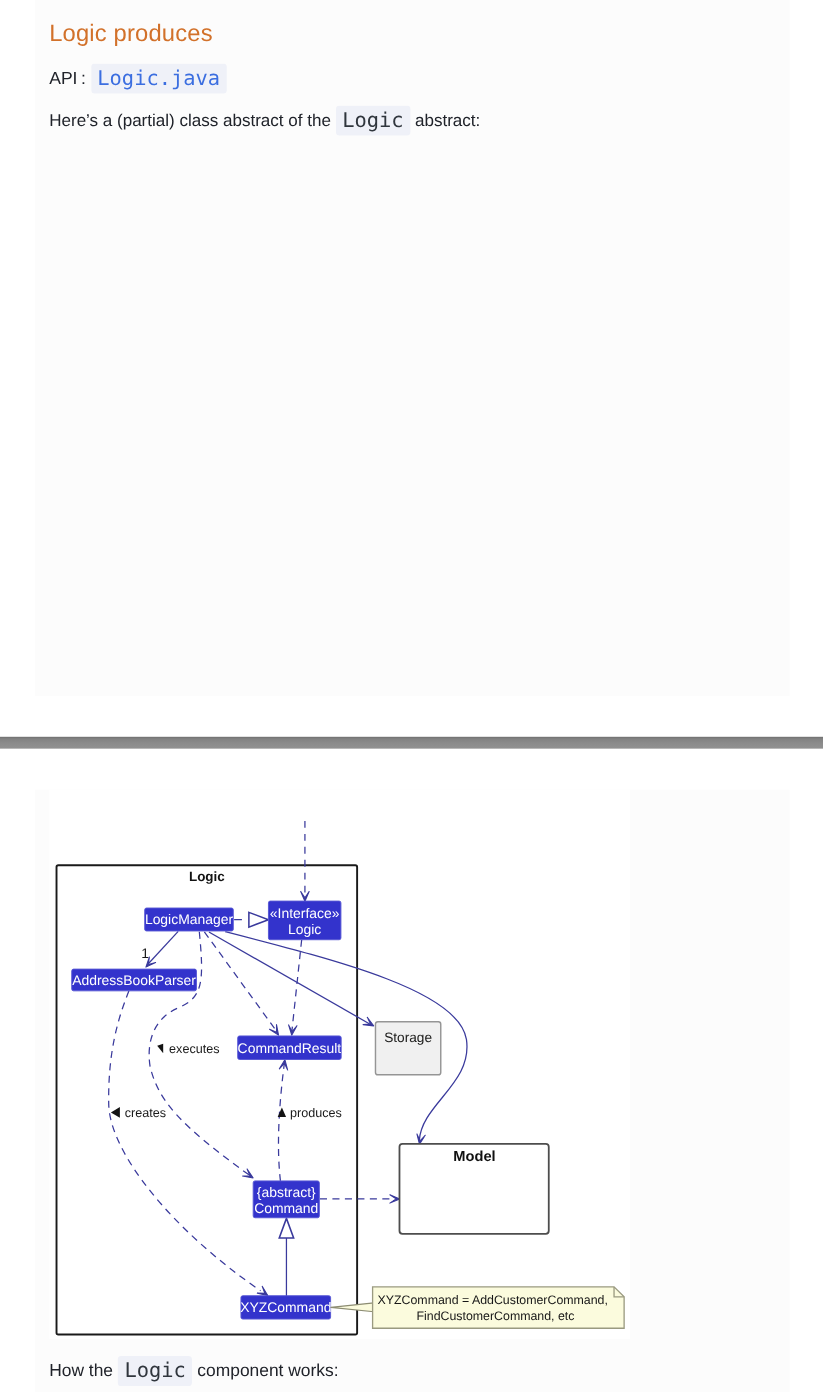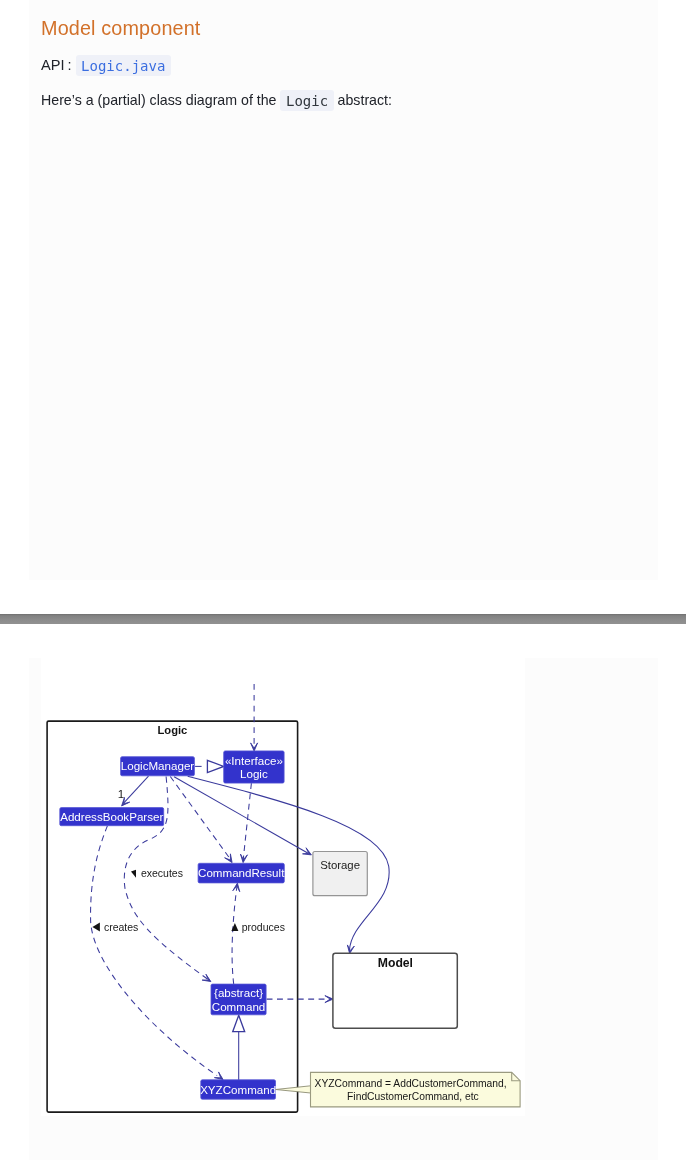--- a/index.html
+++ b/index.html
@@ -21,37 +21,37 @@
 
   .title{position:absolute;left:12px;top:14px;margin:0;font-size:19.8px;font-weight:400;
          color:#d2712a;letter-spacing:.15px;line-height:28px;white-space:nowrap;}
   .line-api{position:absolute;left:12px;top:54px;font-size:14.6px;color:#20232a;
             line-height:22px;white-space:nowrap;}
   .line-api b{font-weight:400;}
   .line-intro{position:absolute;left:12px;top:89px;font-size:14.2px;color:#20232a;
               line-height:22px;white-space:nowrap;}
   .line-how{position:absolute;left:12px;top:474px;font-size:14.5px;color:#20232a;
             line-height:20px;white-space:nowrap;}
-  code{font-family:"DejaVu Sans Mono",monospace;font-size:14px;
+  code{font-family:"DejaVu Sans Mono",monospace;font-size:17px;
        background:#eff1f8;padding:2.5px 5.5px;border-radius:3px;color:#30363d;}
   code.link{color:#3b6ee0;}
   #diagram{position:absolute;left:12px;top:0px;}
 </style>
 </head>
 <body>
 
 <div class="pane" id="pane-top">
   <div class="content" id="content-top">
-    <h2 class="title">Model component</h2>
+    <h2 class="title">Logic produces</h2>
     <div class="line-api">
       <b>API</b> <span>:</span>
       <code class="link">Logic.java</code>
     </div>
     <div class="line-intro">
-      <span>Here’s a (partial) class diagram of the</span>
+      <span>Here’s a (partial) class abstract of the</span>
       <code>Logic</code>
       <span>abstract:</span>
     </div>
   </div>
 </div>
 
 <div id="divider"></div>
 
 <div class="pane" id="pane-bottom">
   <div class="content" id="content-bottom">
@@ -132,14 +132,19 @@
  </g>
  <path d="M 234.7 431.5 L 270.6 427.7 L 270.6 435.1 Z" fill="#fbfbdd" stroke="#8c8c72" stroke-width="0.9" stroke-linejoin="round"></path>
  <g>
   <path d="M 269.5 414.4 L 470.7 414.4 L 479.1 422.7 L 479.1 448.9 L 269.5 448.9 Z" fill="#fbfbdd" stroke="#9a9a80" stroke-width="1.1"></path>
   <path d="M 470.7 414.4 L 470.7 422.7 L 479.1 422.7" fill="none" stroke="#9a9a80" stroke-width="1.1"></path>
   <text x="273.6" y="428.7" fill="#161616" font-family="Liberation Sans, sans-serif" font-size="10.3">XYZCommand = AddCustomerCommand,</text>
   <text x="371.9" y="441.8" text-anchor="middle" fill="#161616" font-family="Liberation Sans, sans-serif" font-size="10.3">FindCustomerCommand, etc</text>
  </g>
 </svg>
 
+    <div class="line-how">
+      <span>How the</span>
+      <code>Logic</code>
+      <span>component works:</span>
+    </div>
   </div>
 </div>
 
 </body></html>

